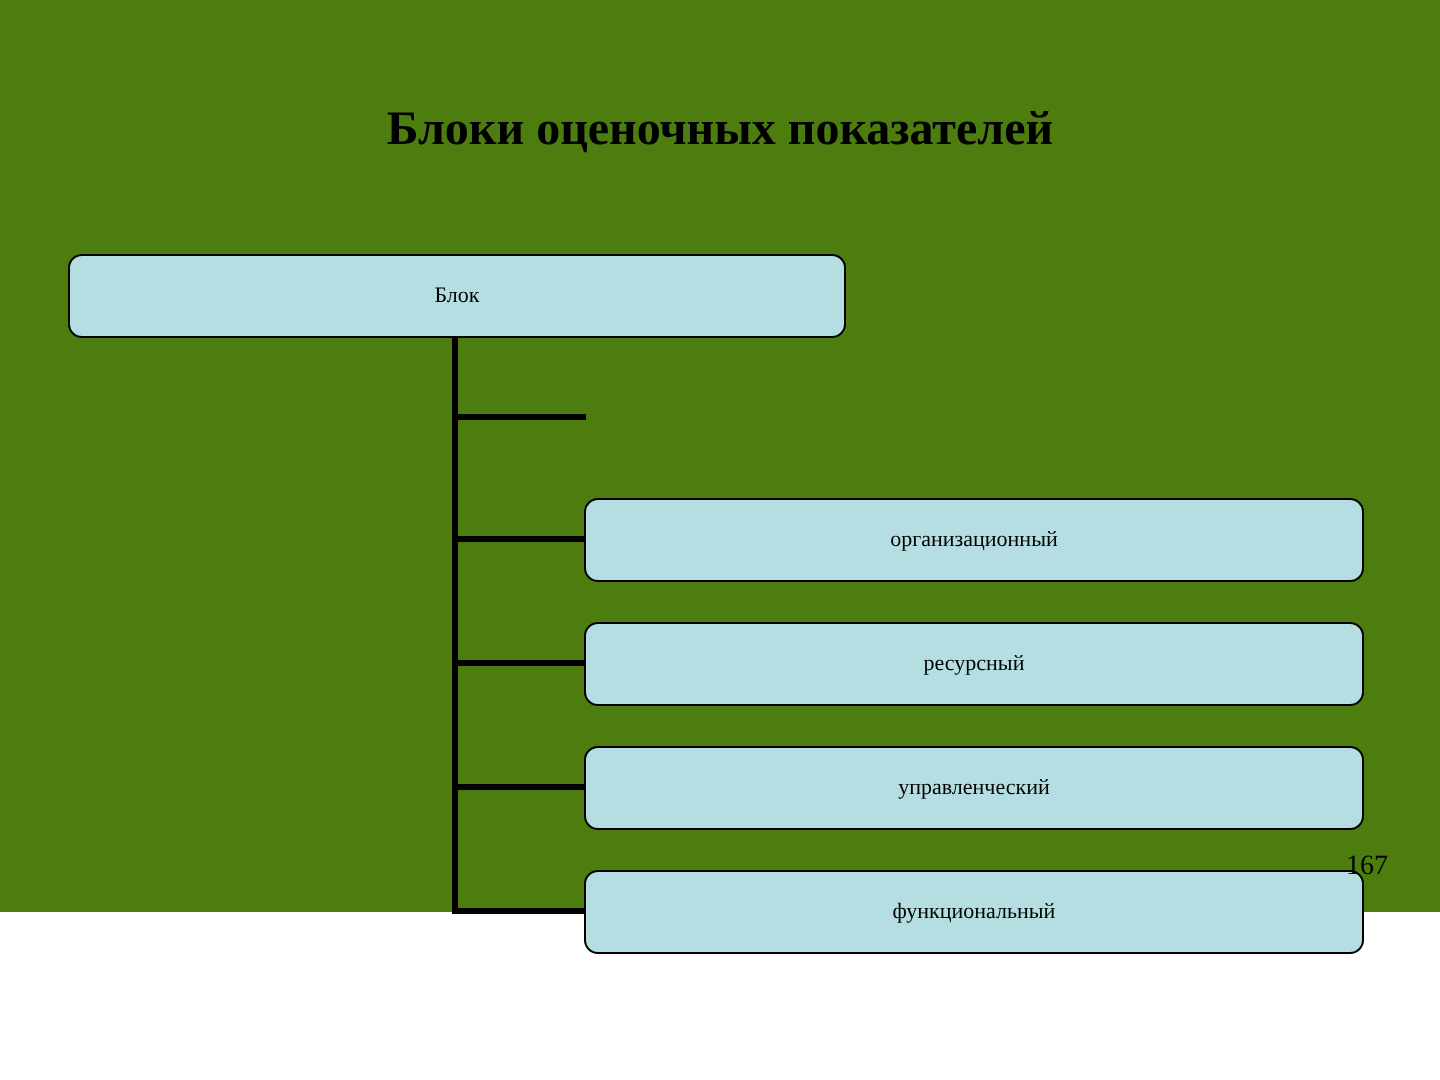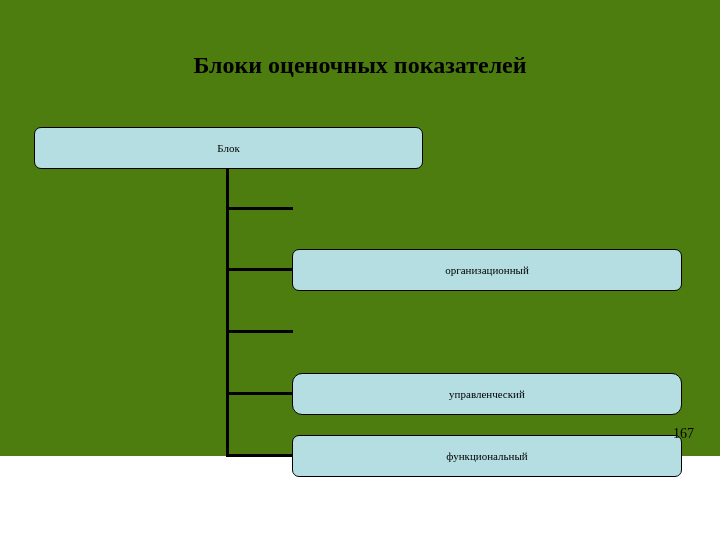--- a/index.html
+++ b/index.html
@@ -54,21 +54,21 @@
     height: 42px;
   }
   .child-node {
     left: 292px;
     width: 390px;
     height: 42px;
   }
   #child-0 { top: 188px; }
   #child-1 { top: 249px; }
   #child-2 { top: 311px; }
-  #child-3 { top: 373px; border-radius: 10px; }
+  #child-3 { top: 373px; }
   #child-4 { top: 435px; }
 
   
   #trunk {
     position: absolute;
     left: 226px;
     top: 169px;
     width: 3px;
     height: 288px;
     background: #000000;
@@ -112,20 +112,23 @@
   <div class="branch" id="branch-1"></div>
   <div class="branch" id="branch-2"></div>
   <div class="branch" id="branch-3"></div>
   <div class="branch" id="branch-4"></div>
 
 
   <div class="node-box child-node" id="child-1">
     <span>организационный</span>
   </div>
 
+  <div class="node-box child-node" id="child-2">
+    <span>ресурсный</span>
+  </div>
 
   <div class="node-box child-node" id="child-3">
     <span>управленческий</span>
   </div>
 
   <div class="node-box child-node" id="child-4">
     <span>функциональный</span>
   </div>
 
   <div id="page-number">167</div>

